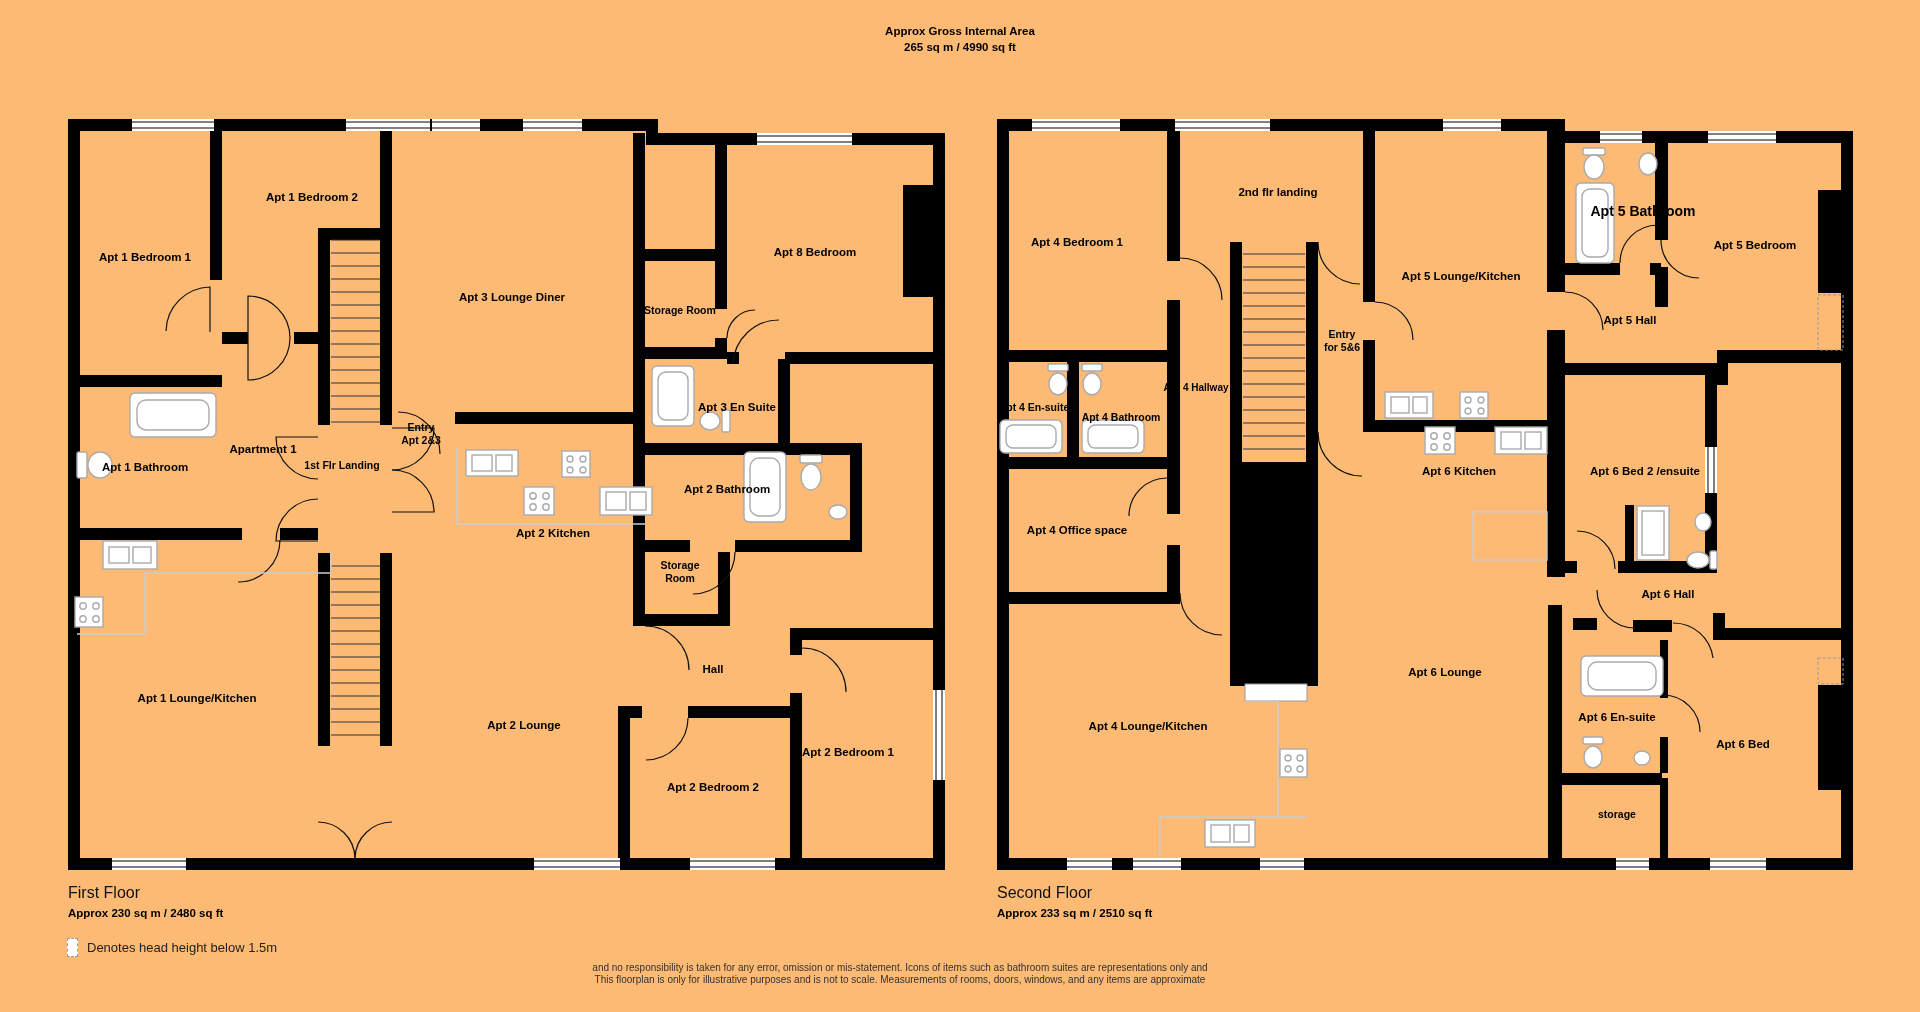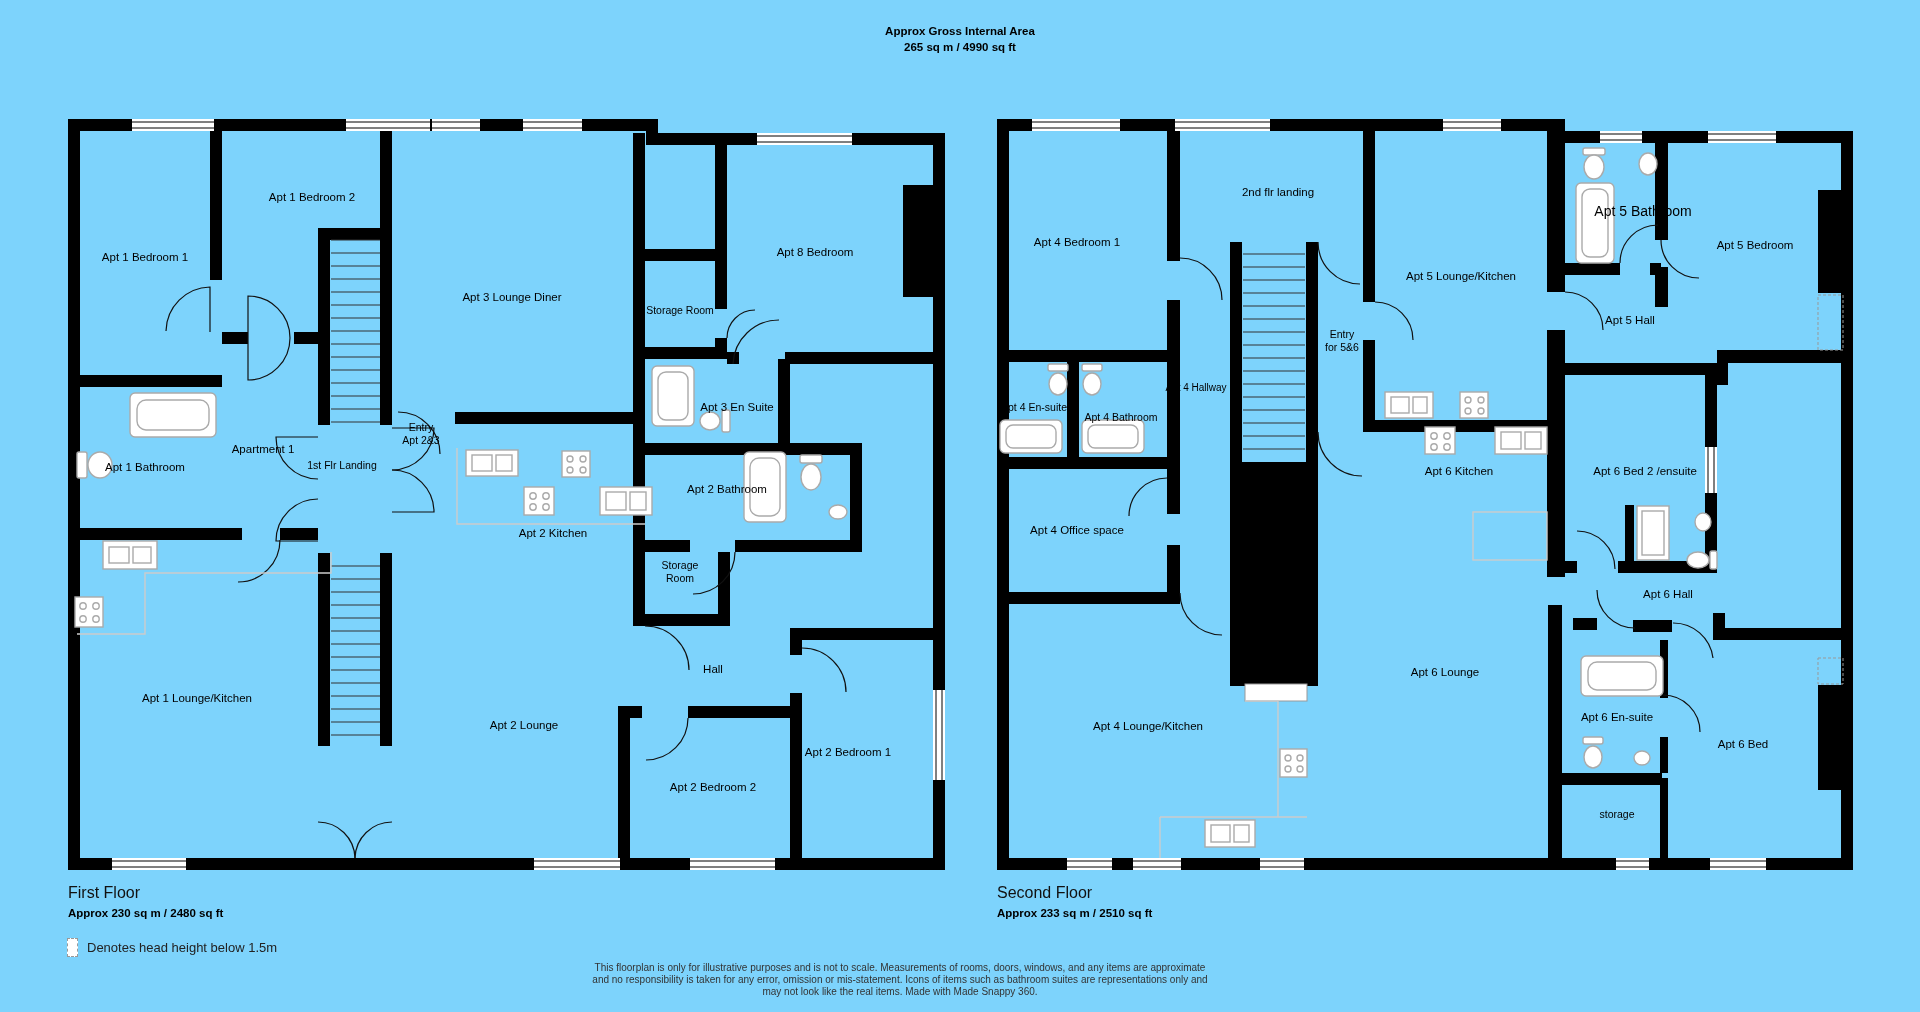--- a/index.html
+++ b/index.html
@@ -1,19 +1,19 @@
 <!DOCTYPE html>
 <html><head>
 <meta charset="utf-8">
 <style>
   html,body{margin:0;padding:0;background:#fff;}
-  #stage{position:relative;width:1920px;height:1012px;background:#7dd3fc;overflow:hidden;
+  #stage{position:relative;width:1920px;height:1012px;background:#fdba74;overflow:hidden;
          font-family:"Liberation Sans",sans-serif;color:#000;}
   #plan-svg{position:absolute;left:0;top:0;}
-  .lbl{position:absolute;transform:translate(-50%,-50%);font-size:11.5px;font-weight:normal;
+  .lbl{position:absolute;transform:translate(-50%,-50%);font-size:11.5px;font-weight:bold;
        white-space:pre-line;text-align:center;line-height:1.22;color:#000;}
   .hdr{position:absolute;left:960px;top:24px;transform:translateX(-50%);text-align:center;}
   .hdr-title,.hdr-sub{font-size:11.5px;font-weight:bold;line-height:1.35;}
   .floor-head{position:absolute;}
   .floor-name{font-size:16px;color:#111;}
   .floor-area{font-size:11.5px;font-weight:bold;margin-top:5px;}
   .legend{position:absolute;left:67px;top:938px;display:flex;align-items:center;gap:9px;}
   .legend-box{width:9px;height:17px;border:1.5px dashed #9a9a9a;background:#fff;}
   .legend-text{font-size:13px;color:#222;}
   .disclaimer{position:absolute;left:900px;top:962px;transform:translateX(-50%);width:1010px;
@@ -428,18 +428,17 @@
     <div class="floor-name">Second Floor</div>
     <div class="floor-area">Approx 233 sq m / 2510 sq ft</div>
   </div>
 
   <div class="legend">
     <div class="legend-box"></div>
     <div class="legend-text">Denotes head height below 1.5m</div>
   </div>
 
   <div class="disclaimer">
+    <div>and no responsibility is taken for any error, omission or mis-statement. Icons of items such as bathroom suites are representations only and</div>
     <div>This floorplan is only for illustrative purposes and is not to scale. Measurements of rooms, doors, windows, and any items are approximate</div>
-    <div>and no responsibility is taken for any error, omission or mis-statement. Icons of items such as bathroom suites are representations only and</div>
-    <div>may not look like the real items. Made with Made Snappy 360.</div>
   </div>
 
 </div>
 
 </body></html>

